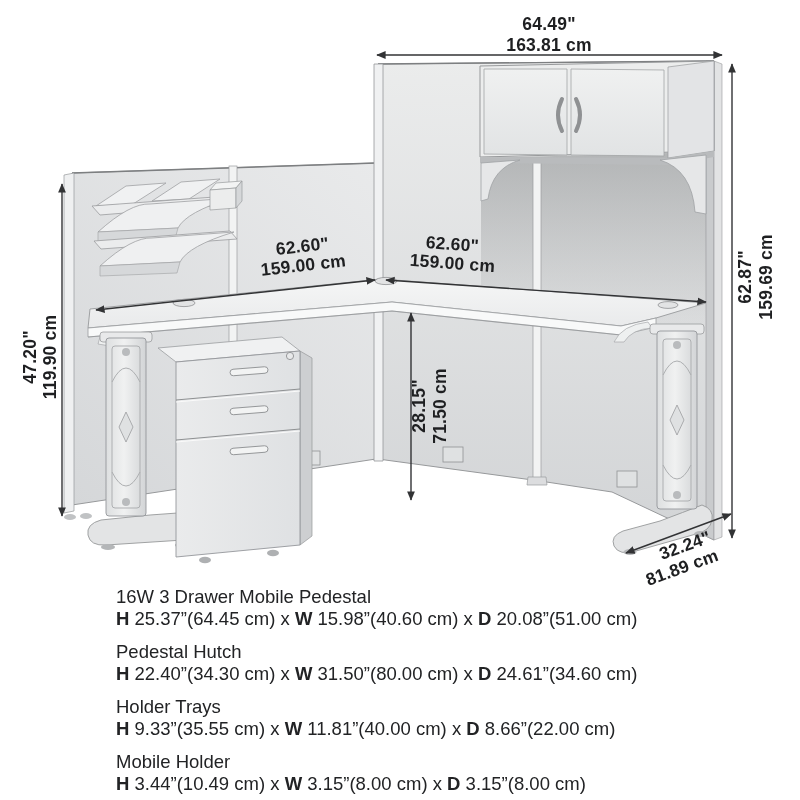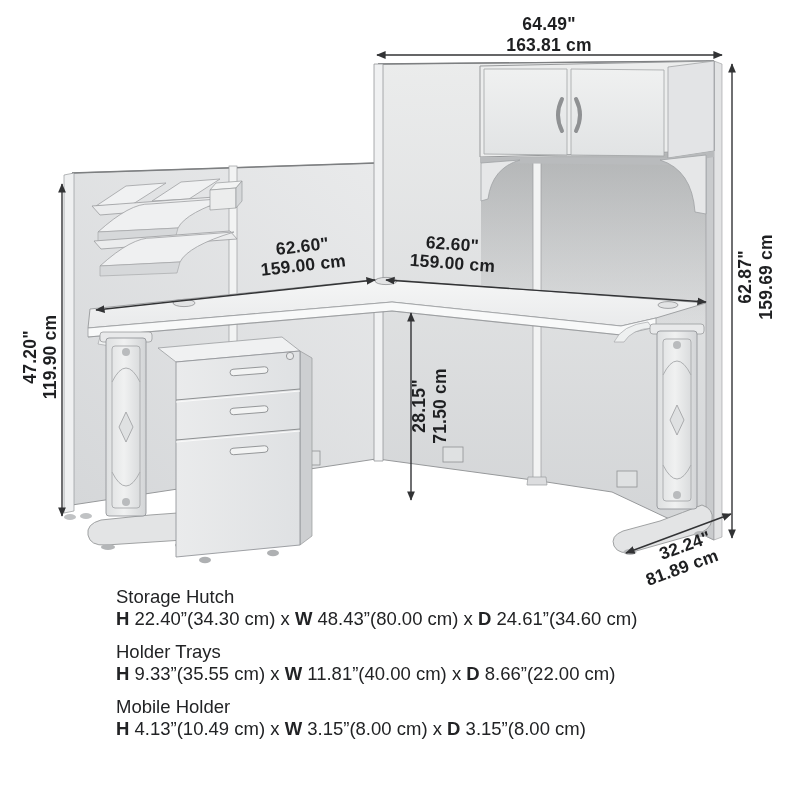--- a/index.html
+++ b/index.html
@@ -199,27 +199,40 @@
     <text class="dim" text-anchor="middle" transform="translate(452 250) rotate(4.2)">62.60"</text>
     <text class="dim" text-anchor="middle" transform="translate(452 269) rotate(4.2)">159.00 cm</text>
 
     <text class="dim" text-anchor="middle" transform="translate(687 551) rotate(-20)">32.24"</text>
     <text class="dim" text-anchor="middle" transform="translate(684 573) rotate(-20)">81.89 cm</text>
   </g>
 </svg>
 
   <div class="specs">
     <div class="spec-block">
-      <div class="spec-name">Storage Hutch</div>
+      <div class="spec-name">16W 3 Drawer Mobile Pedestal</div>
+      <div class="spec-dims">
+        <b>H</b>
+        <span>25.37”(64.45 cm)</span>
+        <span class="sep">x</span>
+        <b>W</b>
+        <span>15.98”(40.60 cm)</span>
+        <span class="sep">x</span>
+        <b>D</b>
+        <span>20.08”(51.00 cm)</span>
+      </div>
+    </div>
+    <div class="spec-block">
+      <div class="spec-name">Pedestal Hutch</div>
       <div class="spec-dims">
         <b>H</b>
         <span>22.40”(34.30 cm)</span>
         <span class="sep">x</span>
         <b>W</b>
-        <span>48.43”(80.00 cm)</span>
+        <span>31.50”(80.00 cm)</span>
         <span class="sep">x</span>
         <b>D</b>
         <span>24.61”(34.60 cm)</span>
       </div>
     </div>
     <div class="spec-block">
       <div class="spec-name">Holder Trays</div>
       <div class="spec-dims">
         <b>H</b>
         <span>9.33”(35.55 cm)</span>
@@ -228,21 +241,21 @@
         <span>11.81”(40.00 cm)</span>
         <span class="sep">x</span>
         <b>D</b>
         <span>8.66”(22.00 cm)</span>
       </div>
     </div>
     <div class="spec-block">
       <div class="spec-name">Mobile Holder</div>
       <div class="spec-dims">
         <b>H</b>
-        <span>4.13”(10.49 cm)</span>
+        <span>3.44”(10.49 cm)</span>
         <span class="sep">x</span>
         <b>W</b>
         <span>3.15”(8.00 cm)</span>
         <span class="sep">x</span>
         <b>D</b>
         <span>3.15”(8.00 cm)</span>
       </div>
     </div>
   </div>
 </div>

